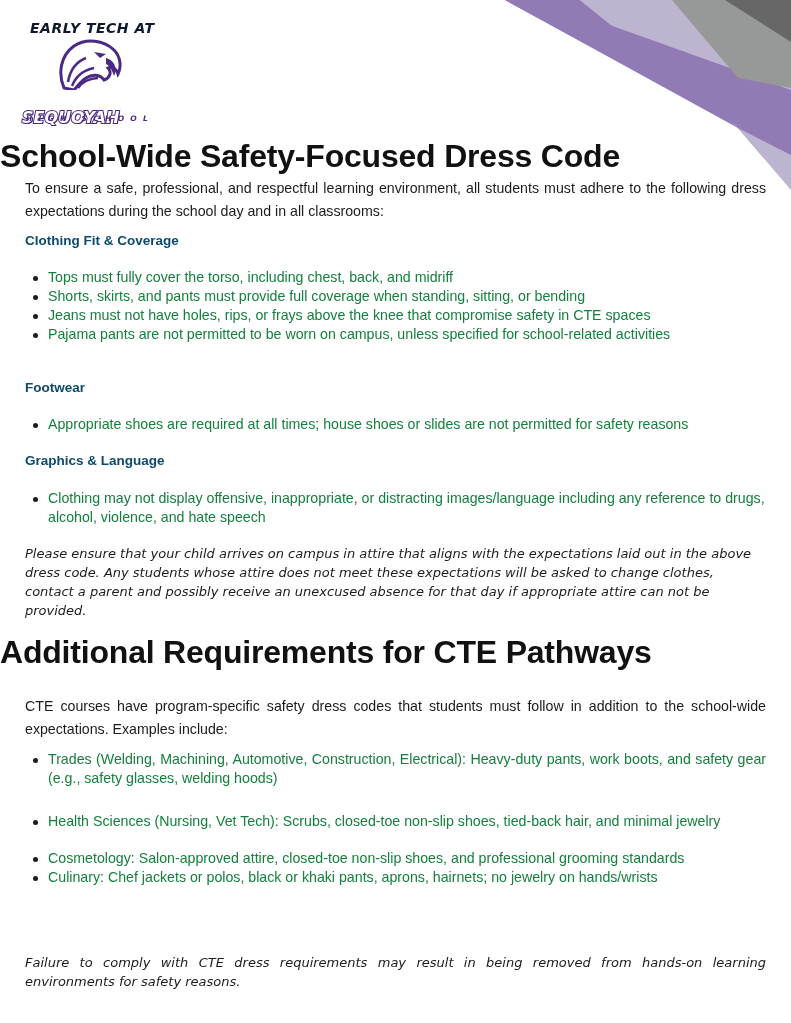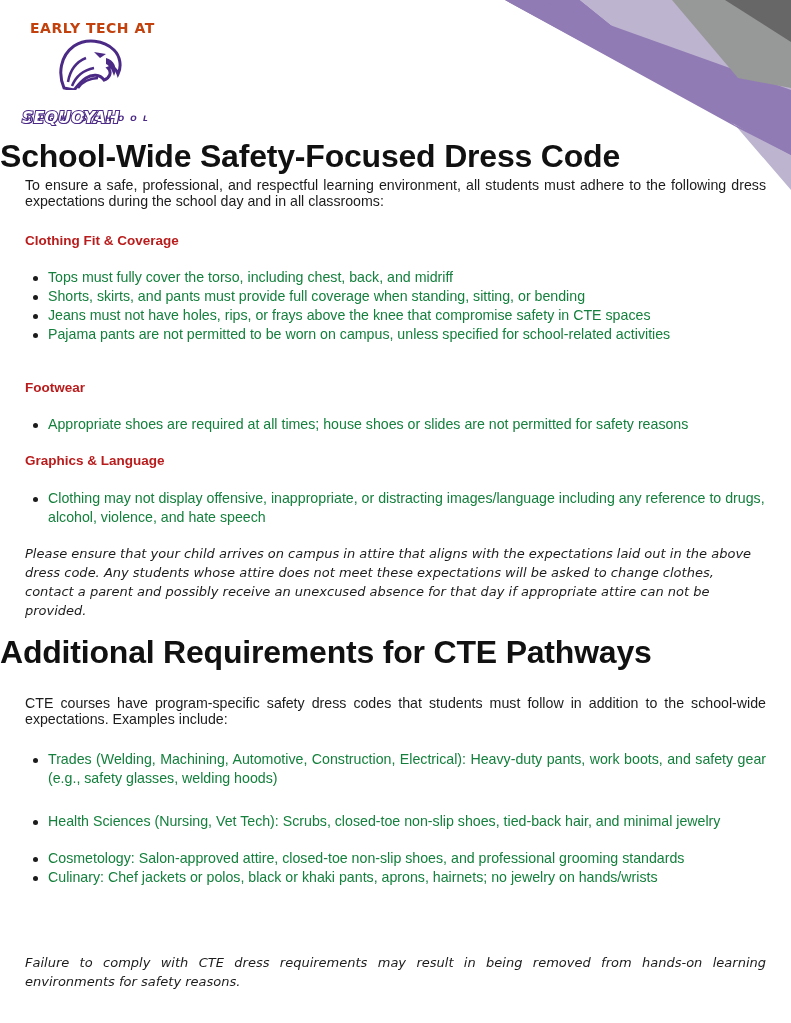--- a/index.html
+++ b/index.html
@@ -1,30 +1,30 @@
 <!DOCTYPE html>
 <html><head>
 <meta charset="utf-8">
 <style>
   html, body { margin: 0; padding: 0; background: #ffffff; }
   body { width: 791px; height: 1023px; position: relative; overflow: hidden; font-family: "Liberation Sans", sans-serif; color: #1c1c1c; }
   .deco { position: absolute; left: 0; top: 0; width: 791px; height: 200px; }
   .logo { position: absolute; left: 20px; top: 16px; width: 130px; height: 110px; }
-  .logo-top { position: absolute; left: 10px; top: 4px; font-family: "DejaVu Sans", sans-serif; font-weight: bold; font-size: 14px; color: #c2410c; letter-spacing: 0.5px; white-space: nowrap; }
+  .logo-top { position: absolute; left: 10px; top: 4px; font-family: "DejaVu Sans", sans-serif; font-style: italic; font-weight: bold; font-size: 14px; color: #0f172a; letter-spacing: 0.5px; white-space: nowrap; }
   .logo-main { position: absolute; left: 2px; top: 70px; font-family: "DejaVu Sans", sans-serif; font-style: italic; font-weight: bold; font-size: 16px; color: #ffffff; letter-spacing: 0px; -webkit-text-stroke: 2px #4b2a86; paint-order: stroke fill; white-space: nowrap; text-shadow: 1px 1px 0 #4b2a86; margin-top: 22px; }
   .logo-sub { position: absolute; left: 6px; top: 98px; font-family: "DejaVu Sans", sans-serif; font-style: italic; font-weight: bold; font-size: 7.5px; color: #4b2a86; letter-spacing: 6.3px; white-space: nowrap; }
   .eagle { position: absolute; left: 34px; top: 22px; width: 70px; height: 52px; }
 
   h1 { position: absolute; margin: 0; left: 0; width: 781px; text-align: left; font-family: "Liberation Sans", sans-serif; font-weight: bold; font-size: 32px; color: #111; letter-spacing: -0.2px; }
   .h1a { top: 138px; }
   .h1b { top: 634px; }
 
-  .p { position: absolute; left: 25px; width: 741px; font-size: 14.2px; line-height: 16px; margin: 0; color: #1c1c1c; }
+  .p { position: absolute; left: 25px; width: 741px; font-size: 14.2px; line-height: 23px; margin: 0; color: #1c1c1c; }
   .justify { text-align: justify; text-align-last: left; }
-  .sub { position: absolute; left: 25px; margin: 0; font-size: 13.5px; font-weight: bold; color: #b91c1c; }
+  .sub { position: absolute; left: 25px; margin: 0; font-size: 13.5px; font-weight: bold; color: #0c4a6e; }
   ul { position: absolute; left: 25px; width: 741px; margin: 0; padding: 0; list-style: none; }
   li { position: relative; padding-left: 23px; font-size: 14.2px; line-height: 19px; color: #15803d; }
   li::before { content: ""; position: absolute; left: 8px; top: 8px; width: 5px; height: 5px; border-radius: 50%; background: #1c1c1c; }
   .it { font-style: italic; font-family: "DejaVu Sans", sans-serif; font-size: 13px; line-height: 19px; }
 </style>
 </head>
 <body>
 
 <svg class="deco" viewBox="0 0 791 200" xmlns="http://www.w3.org/2000/svg">
   <polygon points="580,0 791,0 791,190 735,125" fill="#bdb4cf"></polygon>

